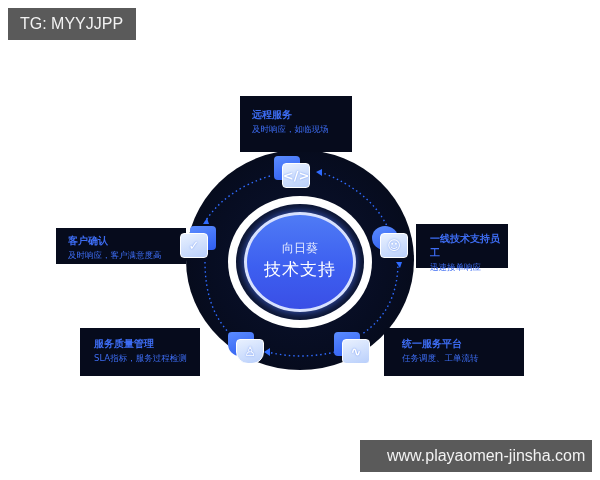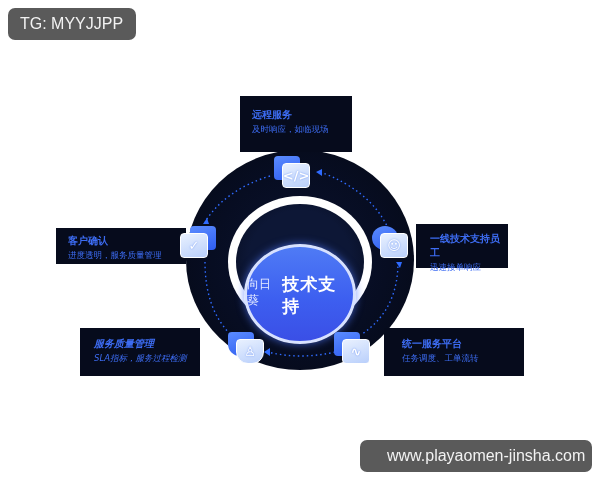--- a/index.html
+++ b/index.html
@@ -1,44 +1,44 @@
 <!DOCTYPE html>
 <html><head>
 <meta charset="utf-8">
 <style>
   * { box-sizing: border-box; margin: 0; padding: 0; }
   html, body { width: 600px; height: 480px; background: #ffffff; overflow: hidden; }
   body { position: relative; font-family: "DejaVu Sans", sans-serif; }
 
-  .tag { position: absolute; background: #5a5a5a; color: #f2f2f2; font-family: "Liberation Sans", sans-serif; border-radius: 7px; }
+  .tag { position: absolute; background: #5a5a5a; color: #f2f2f2; font-family: "Liberation Sans", sans-serif; }
   .tag-tl { left: 8px; top: 8px; width: 128px; height: 32px; font-size: 16px; line-height: 32px; padding-left: 12px; }
   .tag-br { left: 360px; top: 440px; width: 232px; height: 32px; font-size: 16px; line-height: 32px; padding-left: 27px; }
 
   .ring-outer { position: absolute; left: 186px; top: 150px; width: 228px; height: 220px; border-radius: 50%;
     background: radial-gradient(circle at 50% 50%, #0b1330 0%, #070d22 55%, #050914 100%); }
   .ring-gap { position: absolute; left: 228px; top: 196px; width: 144px; height: 132px; border-radius: 50%; background: #ffffff; }
   .dots { position: absolute; left: 0; top: 0; width: 600px; height: 480px; pointer-events: none; }
 
   .core-shadow { position: absolute; left: 236px; top: 204px; width: 128px; height: 116px; border-radius: 50%;
     background: radial-gradient(circle, #0d1736 60%, #060b1d 100%); }
   .core { position: absolute; left: 244px; top: 212px; width: 112px; height: 100px; border-radius: 50%;
     background: linear-gradient(180deg, #4f7bf5 0%, #3d5ff0 55%, #3a4fe6 100%);
     border: 3px solid #d7e1ff; box-shadow: 0 0 8px rgba(80,120,255,0.7);
-    display: flex; align-items: center; justify-content: center; margin-top: 32px; }
+    display: flex; flex-direction: column; align-items: center; justify-content: center; }
   .core-sub { color: #e6ecff; font-size: 12px; line-height: 16px; margin-top: -4px; }
-  .core-main { color: #ffffff; font-size: 17px; font-weight: bold; line-height: 22px; letter-spacing: 1px; margin-top: 2px; }
+  .core-main { color: #ffffff; font-size: 17px; font-weight: normal; line-height: 22px; letter-spacing: 1px; margin-top: 2px; }
 
   .card { position: absolute; background: #060b1c; padding: 24px 8px; }
   .card-title { color: #3d6cf2; font-size: 10px; line-height: 14px; font-weight: bold; }
   .card-desc { color: #3d6cf2; font-size: 8.5px; line-height: 13px; margin-top: 1px; }
 
   .c-remote { left: 240px; top: 96px; width: 112px; height: 56px; padding-top: 12px; padding-left: 12px; }
   .c-confirm { left: 56px; top: 228px; width: 130px; height: 36px; padding-top: 6px; padding-left: 12px; }
   .c-staff { left: 416px; top: 224px; width: 92px; height: 44px; padding-top: 8px; padding-left: 14px; }
-  .c-quality { left: 80px; top: 328px; width: 120px; height: 48px; padding-top: 9px; padding-left: 14px; font-style: italic; }
+  .c-quality { left: 80px; top: 328px; width: 120px; height: 48px; padding-top: 9px; padding-left: 14px; }
   .c-platform { left: 384px; top: 328px; width: 140px; height: 48px; padding-top: 9px; padding-left: 18px; }
 
   .icon-tile { position: absolute; width: 36px; height: 32px; }
   .icon-tile .back { position: absolute; left: 0; top: 0; width: 26px; height: 24px; border-radius: 4px; background: linear-gradient(160deg, #5b8cff, #2f5df0); }
   .icon-tile .front { position: absolute; left: 8px; top: 7px; width: 28px; height: 25px; border-radius: 4px;
     background: linear-gradient(160deg, #e9f1ff 0%, #b9cffb 100%); border: 1px solid #ffffff;
     display: flex; align-items: center; justify-content: center; color: #ffffff; font-size: 13px; font-weight: bold; }
   .front .glyph { color: #ffffff; text-shadow: 0 0 2px #6c93f5; }
 
   .i-code { left: 274px; top: 156px; }
@@ -89,21 +89,21 @@
 <div class="card c-platform">
   <div class="card-title">统一服务平台</div>
   <div class="card-desc">任务调度、工单流转</div>
 </div>
 <div class="card c-quality">
   <div class="card-title">服务质量管理</div>
   <div class="card-desc">SLA指标，服务过程检测</div>
 </div>
 <div class="card c-confirm">
   <div class="card-title">客户确认</div>
-  <div class="card-desc">进度透明，服务质量管理</div>
+  <div class="card-desc">及时响应，客户满意度高</div>
 </div>
 
 <div class="icon-tile i-code">
   <div class="back"></div>
     <div class="front">
       <span class="glyph">&lt;/&gt;</span>
     </div>
 </div>
 <div class="icon-tile i-user">
   <div class="back" style="border-radius:50%;"></div>

